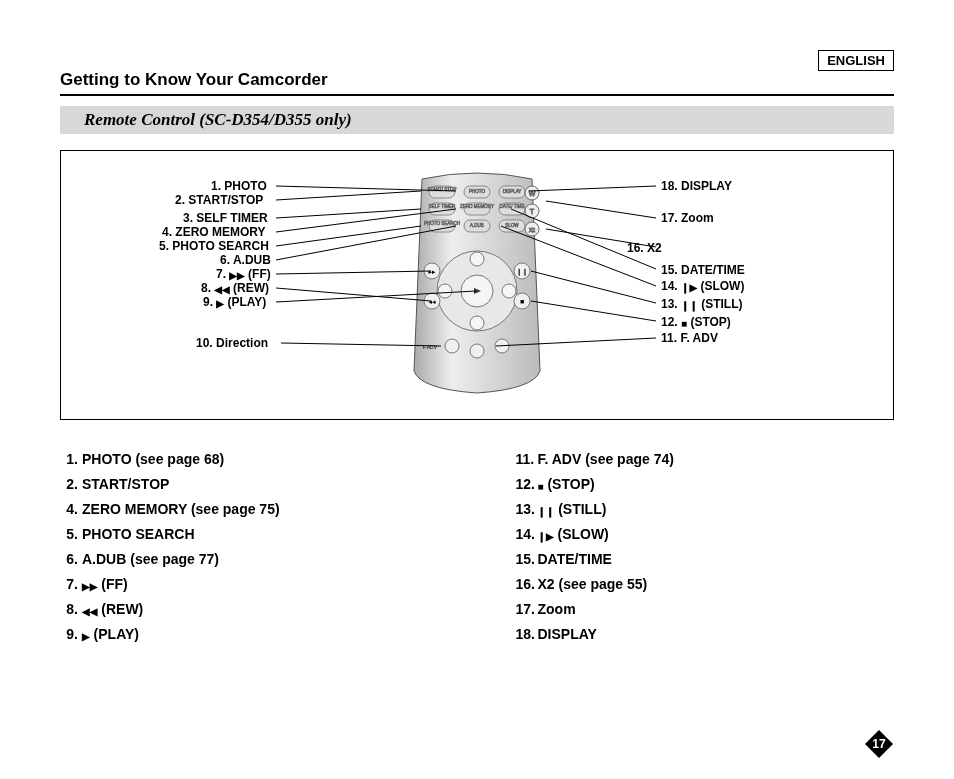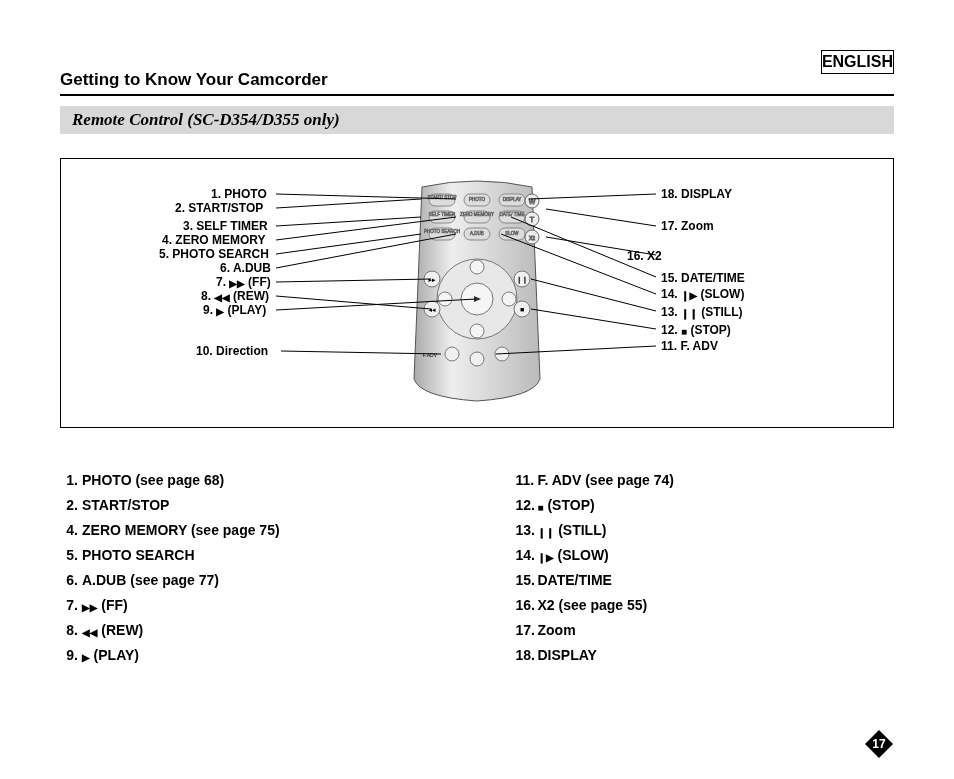--- a/index.html
+++ b/index.html
@@ -10,46 +10,46 @@
     font-family: Arial, Helvetica, sans-serif;
     color: #000;
     position: relative;
     padding: 40px 60px 30px 60px;
   }
   .lang-box {
     position: absolute;
     top: 50px;
     right: 60px;
     border: 1.5px solid #000;
-    padding: 2px 0;
-    font-size: 16px;
+    padding: 2px 8px;
+    font-size: 13px;
     font-weight: bold;
   }
   .page-title {
     font-size: 17px;
     font-weight: bold;
     border-bottom: 2px solid #000;
     padding-bottom: 4px;
     margin-top: 30px;
     margin-bottom: 10px;
   }
   .subtitle-bar {
     background: #d8d8d8;
     font-style: italic;
     font-weight: bold;
     font-family: Georgia, 'Times New Roman', serif;
-    padding: 4px 12px;
+    padding: 4px 24px;
     font-size: 17px;
-    margin-bottom: 24px;
+    margin-bottom: 16px;
   }
   .diagram-box {
     border: 1.5px solid #000;
     height: 270px;
     position: relative;
-    margin-bottom: 35px;
+    margin-bottom: 22px;
     overflow: hidden;
   }
   .remote {
     position: absolute;
     left: 50%;
     top: 20px;
     transform: translateX(-50%);
     width: 150px;
     height: 225px;
   }

